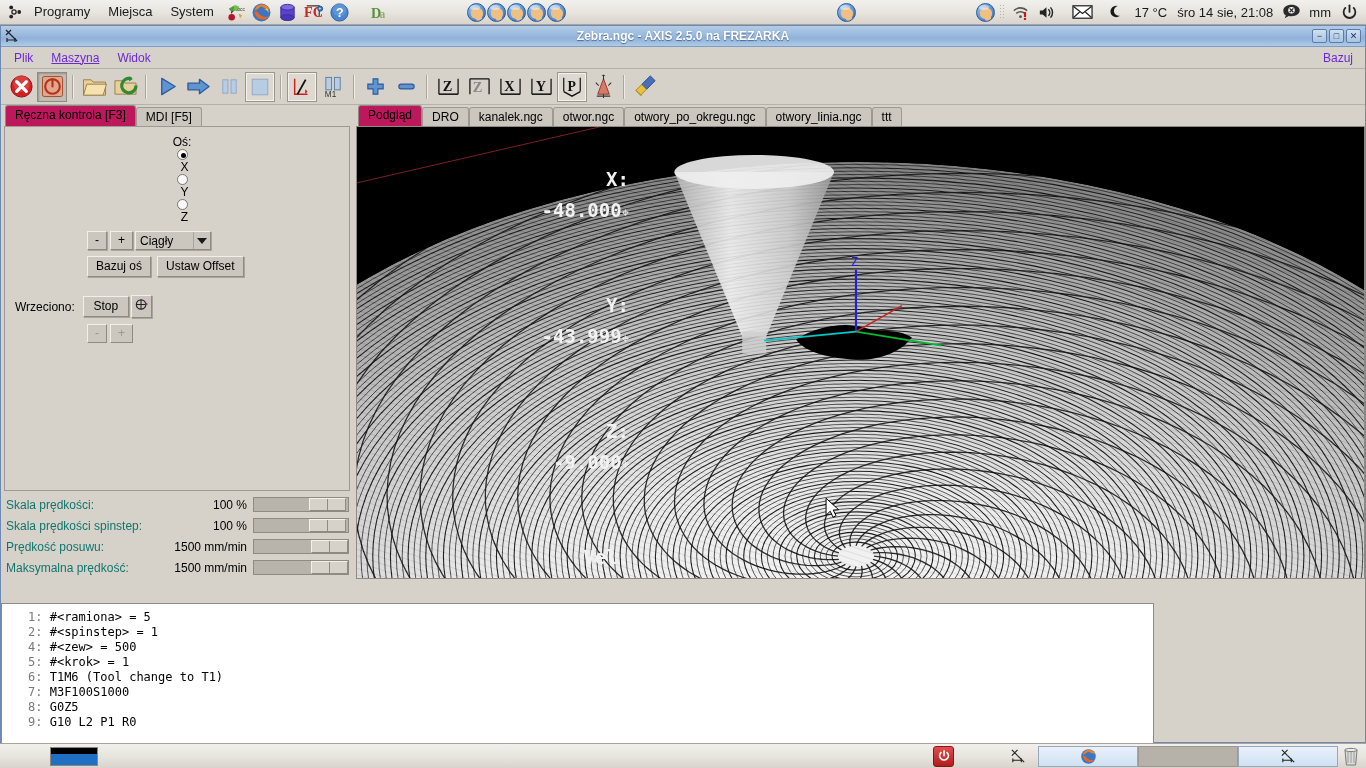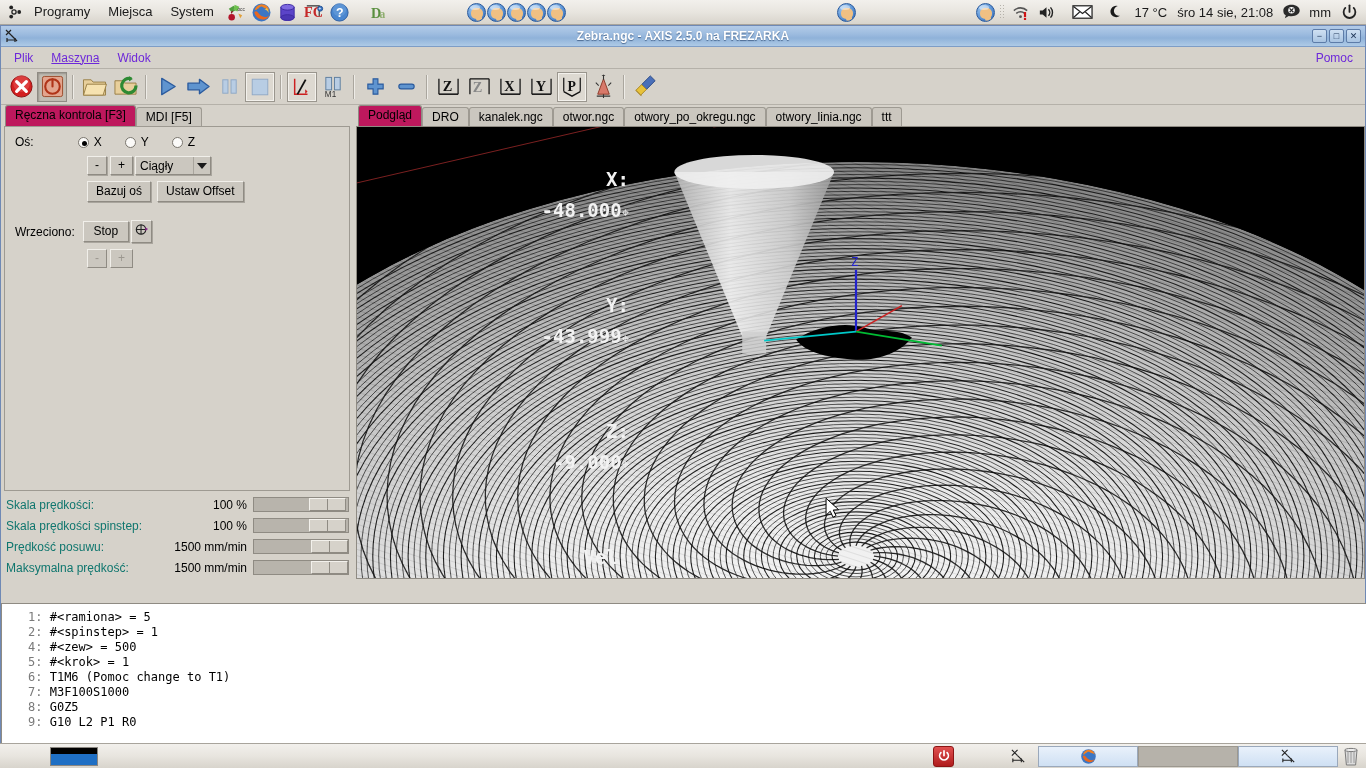--- a/index.html
+++ b/index.html
@@ -195,21 +195,21 @@
     padding: 6px 28px 8px 0;
     font-family: "DejaVu Sans Mono", "Liberation Mono", monospace;
     font-size: 19px; font-weight: bold; color: #f2f2f2;
     text-align: right; line-height: 31px; z-index: 4;
   }
   .dro-line { white-space: pre; }
   .origin-mark { font-size: 13px; font-weight: normal; }
 
   
   #gcode {
-    position: absolute; left: 0; top: 577px; width: 1366px; height: 142px;
+    position: absolute; left: 0; top: 577px; width: 1153px; height: 142px;
     background: #ffffff; border: 1px solid #8f8b83;
     font-family: "DejaVu Sans Mono", "Liberation Mono", monospace;
     font-size: 12px; color: #000; padding: 6px 0 0 26px;
     overflow: hidden;
   }
   .gline { line-height: 15px; white-space: pre; }
   .gnum { color: #7a7a7a; }
 
   
   #statusbar {
@@ -398,21 +398,21 @@
       <span class="tb-btn">−</span>
       <span class="tb-btn">□</span>
       <span class="tb-btn">✕</span>
     </span>
   </div>
 
   <div id="menubar">
     <span class="menu-item">Plik</span>
     <span class="menu-item"><u>Maszyna</u></span>
     <span class="menu-item">Widok</span>
-    <span class="menu-item" id="menu-help">Pomoc</span>
+    <span class="menu-item" id="menu-help">Bazuj</span>
   </div>
 
   <div id="toolbar">
     <span class="tool">
       <svg viewBox="0 0 26 26" width="25" height="25">
         <circle cx="13" cy="13" r="11" fill="#d32020" stroke="#8c1212"></circle>
         <circle cx="13" cy="10" r="8.6" fill="#e85a5a" opacity=".5"></circle>
         <path d="M8 8 L18 18 M18 8 L8 18" stroke="#fff" stroke-width="3.4" stroke-linecap="round"></path>
       </svg>
     </span>
@@ -539,21 +539,21 @@
 
   <div id="body-area">
 
     <div id="left-pane">
       <div id="tabs-left">
         <span class="ntab sel">Ręczna kontrola [F3]</span>
         <span class="ntab">MDI [F5]</span>
       </div>
 
       <div id="manual-panel">
-        <div class="row" style="margin:8px 0 0 10px;">
+        <div class="row" style="margin:8px 0 0 10px;flex-direction:column;">
           <span class="lbl">Oś:</span>
           <span style="width:44px"></span>
           <span class="radio on"></span>
           <span class="lbl" style="margin-left:5px">X</span>
           <span style="width:23px"></span>
           <span class="radio"></span>
           <span class="lbl" style="margin-left:5px">Y</span>
           <span style="width:23px"></span>
           <span class="radio"></span>
           <span class="lbl" style="margin-left:5px">Z</span>
@@ -860,21 +860,21 @@
         </div>
       </div>
     </div>
   </div>
 
   <div id="gcode">
     <div class="gline"><span class="gnum">1:</span> <span>#&lt;ramiona&gt; = 5</span></div>
     <div class="gline"><span class="gnum">2:</span> <span>#&lt;spinstep&gt; = 1</span></div>
     <div class="gline"><span class="gnum">4:</span> <span>#&lt;zew&gt; = 500</span></div>
     <div class="gline"><span class="gnum">5:</span> <span>#&lt;krok&gt; = 1</span></div>
-    <div class="gline"><span class="gnum">6:</span> <span>T1M6 (Pomoc change to T1)</span></div>
+    <div class="gline"><span class="gnum">6:</span> <span>T1M6 (Tool change to T1)</span></div>
     <div class="gline"><span class="gnum">7:</span> <span>M3F100S1000</span></div>
     <div class="gline"><span class="gnum">8:</span> <span>G0Z5</span></div>
     <div class="gline"><span class="gnum">9:</span> <span>G10 L2 P1 R0</span></div>
   </div>
 
   <div id="statusbar">
     <span class="sbox" style="width:120px">WŁĄCZONY</span>
     <span class="sbox" style="width:245px">Brak narzędzia</span>
     <span class="sbox" style="width:205px">Pozycja: Względna Aktualna</span>
   </div>

